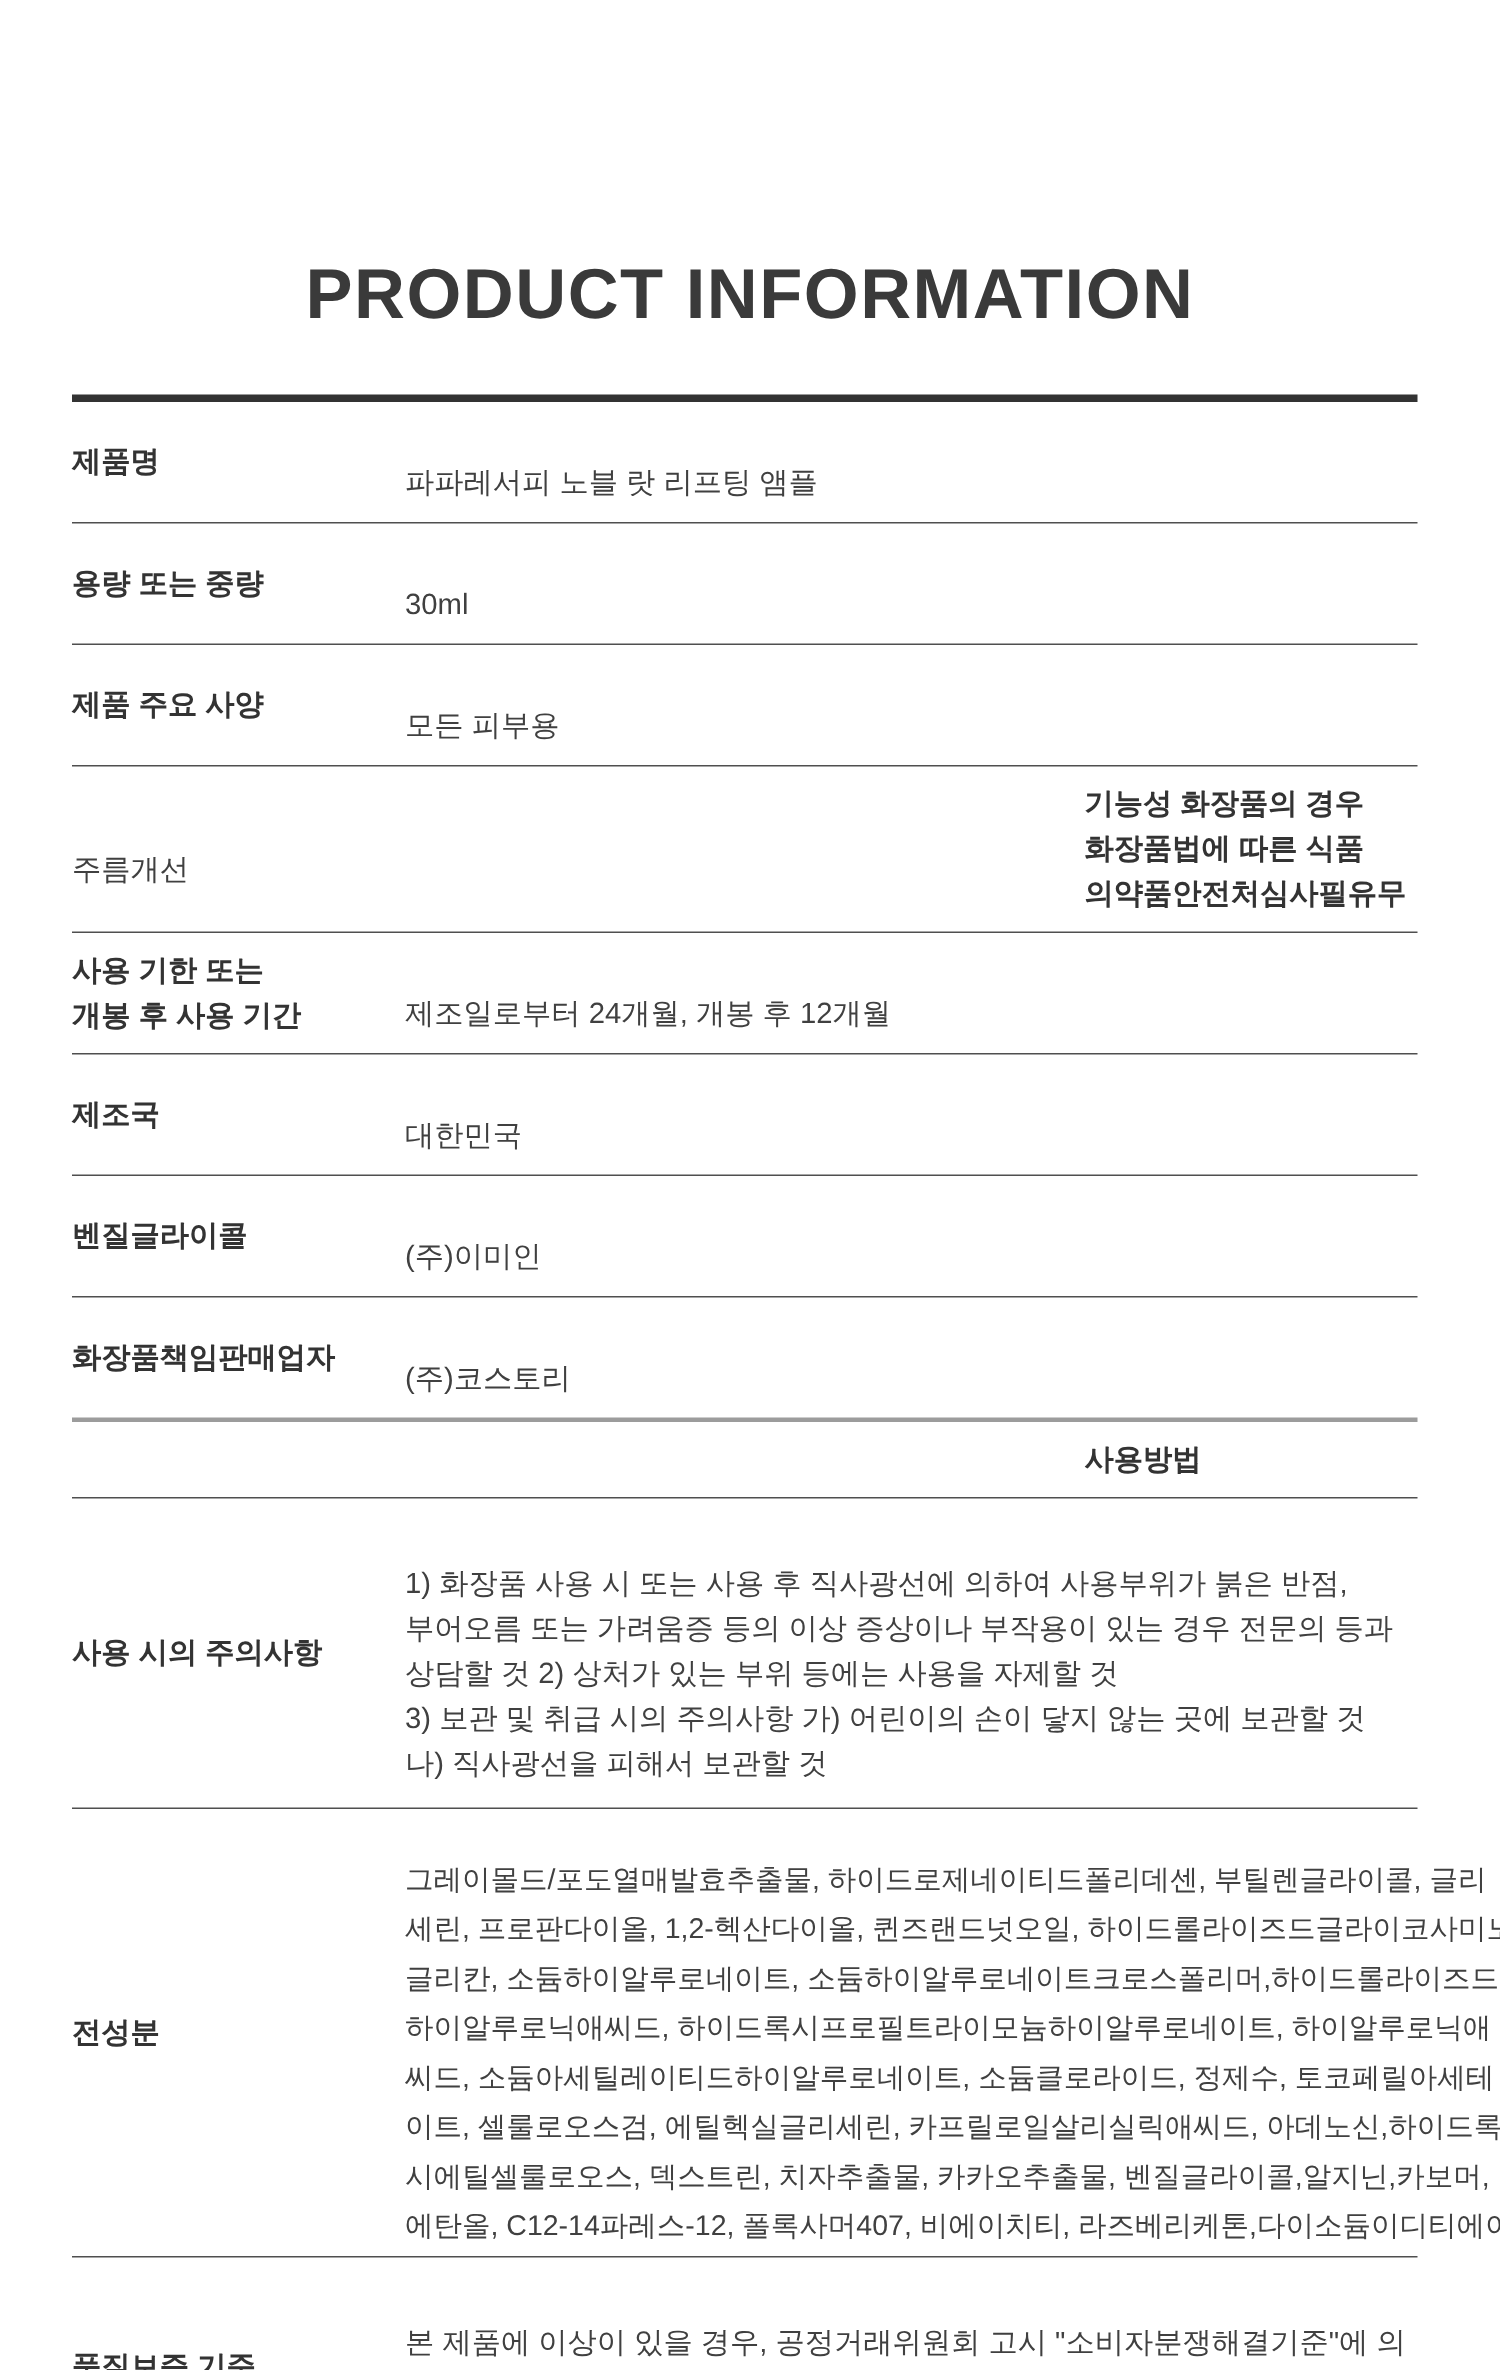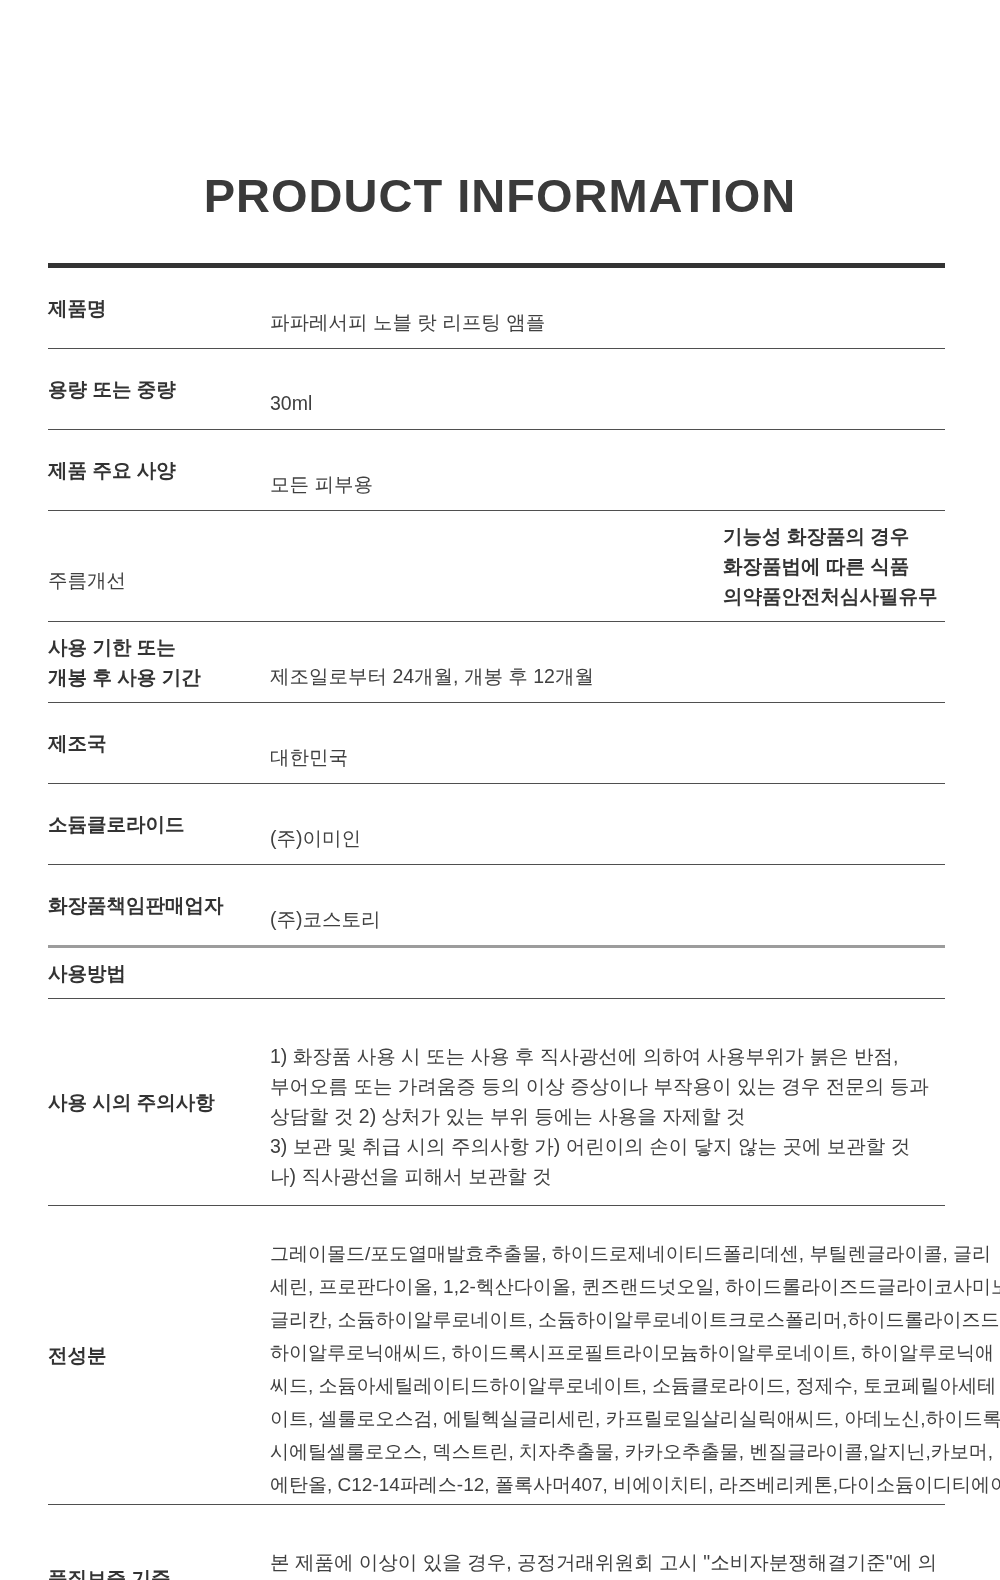--- a/index.html
+++ b/index.html
@@ -29,21 +29,21 @@
     border-bottom: 6px solid #333333;
   }
   .row {
     display: flex;
     align-items: center;
     border-top: 1px solid #4f4f4f;
     padding: 11px 0;
     font-size: 19.5px;
   }
   .row:first-child { border-top: none; }
-  .row.sep-light { border-top: 3px solid #9c9c9c; }
+  .row.sep-light { border-top: 3px solid #9c9c9c; justify-content: flex-end; }
   .cell.label {
     flex: 0 0 222px;
     width: 222px;
     font-weight: 700;
     color: #333333;
     white-space: pre-line;
     line-height: 30px;
   }
   .cell.value {
     flex: 1;
@@ -99,21 +99,21 @@
 개봉 후 사용 기간</div>
     <div class="cell value">제조일로부터 24개월, 개봉 후 12개월</div>
   </div>
 
   <div class="row">
     <div class="cell label">제조국</div>
     <div class="cell value">대한민국</div>
   </div>
 
   <div class="row">
-    <div class="cell label">소듐클로라이드</div>
+    <div class="cell label">벤질글라이콜</div>
     <div class="cell value">(주)이미인</div>
   </div>
 
   <div class="row">
     <div class="cell label">화장품책임판매업자</div>
     <div class="cell value">(주)코스토리</div>
   </div>
 
   <div class="row pad10 sep-light">
     <div class="cell label">사용방법</div>

